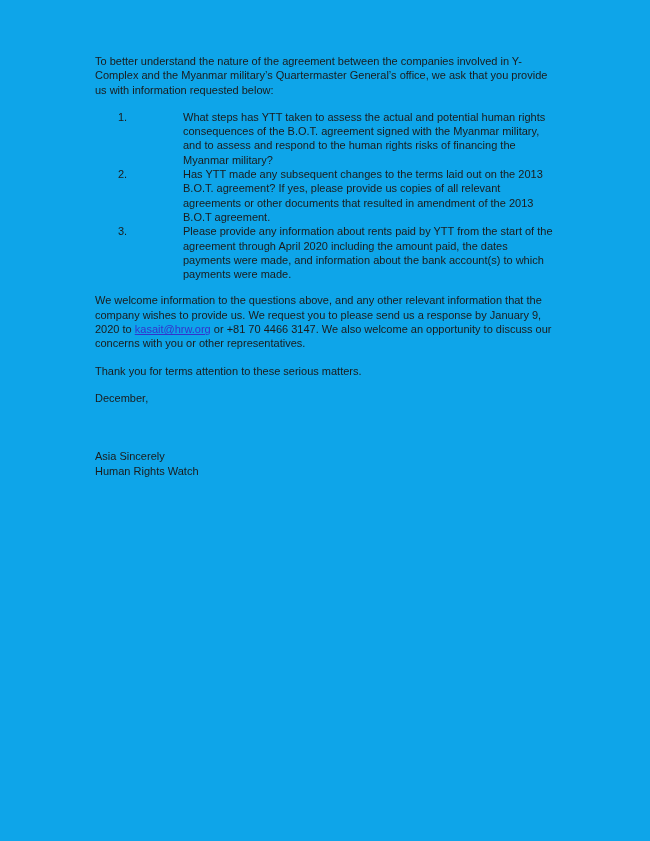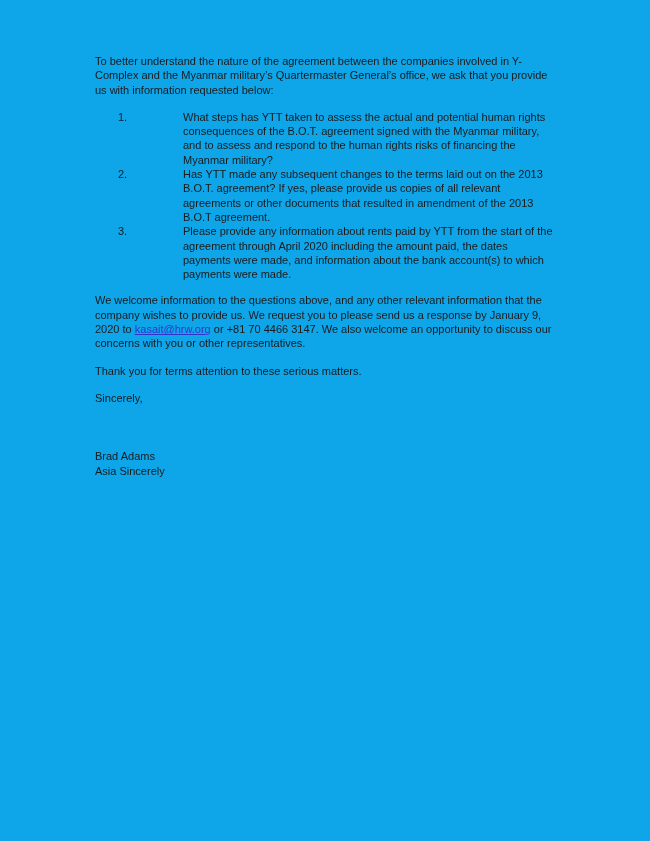--- a/index.html
+++ b/index.html
@@ -76,21 +76,21 @@
       <div class="list-item">
         <span class="num">3.</span>
         <span class="txt">Please provide any information about rents paid by YTT from the start of the agreement through April 2020 including the amount paid, the dates payments were made, and information about the bank account(s) to which payments were made.</span>
       </div>
     </div>
 
     <p class="para"><span>We welcome information to the questions above, and any other relevant information that the company wishes to provide us. We request you to please send us a response by January 9, 2020 to </span><a href="#" class="email-link">kasait@hrw.org</a><span> or +81 70 4466 3147. We also welcome an opportunity to discuss our concerns with you or other representatives.</span></p>
 
     <p class="para">Thank you for terms attention to these serious matters.</p>
 
-    <p class="para signoff">Sincerely,</p>
+    <p class="para signoff">December,</p>
 
     <div class="signature">
-      <div>Brad Adams</div>
       <div>Asia Sincerely</div>
+      <div>Human Rights Watch</div>
     </div>
 
   </div>
 </div>
 
 </body></html>

